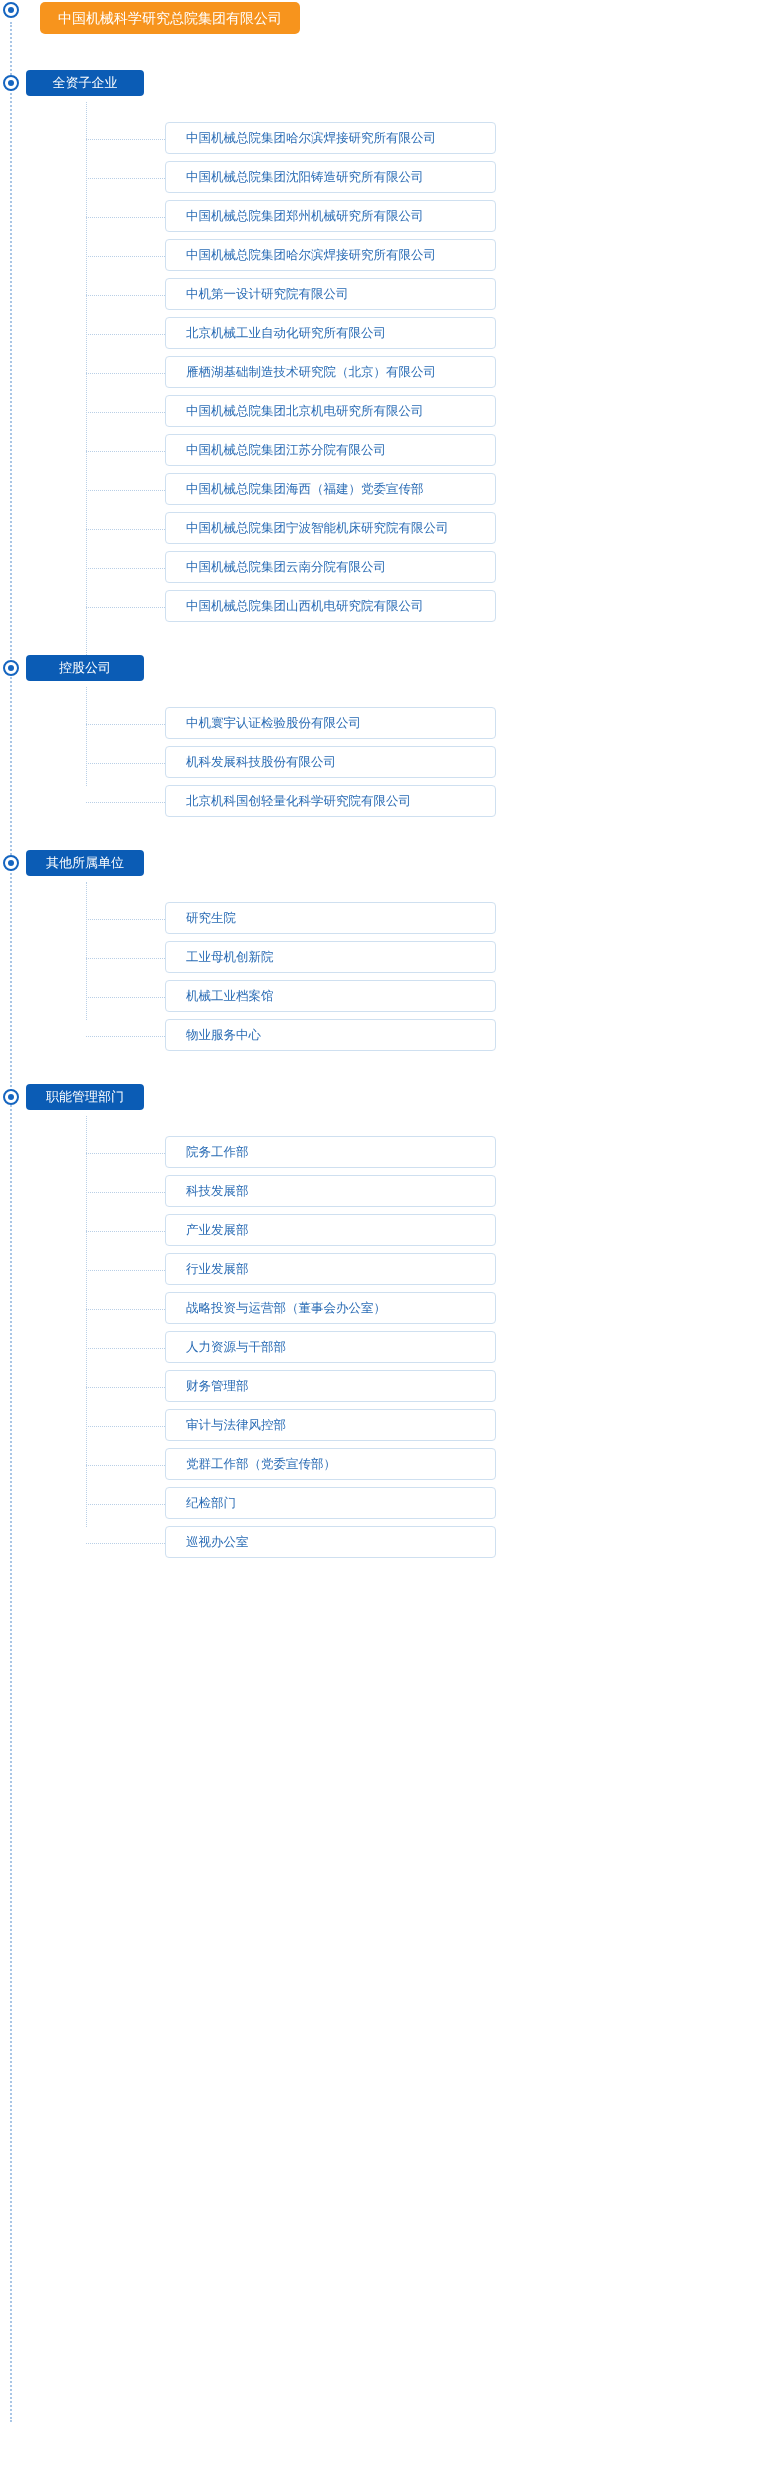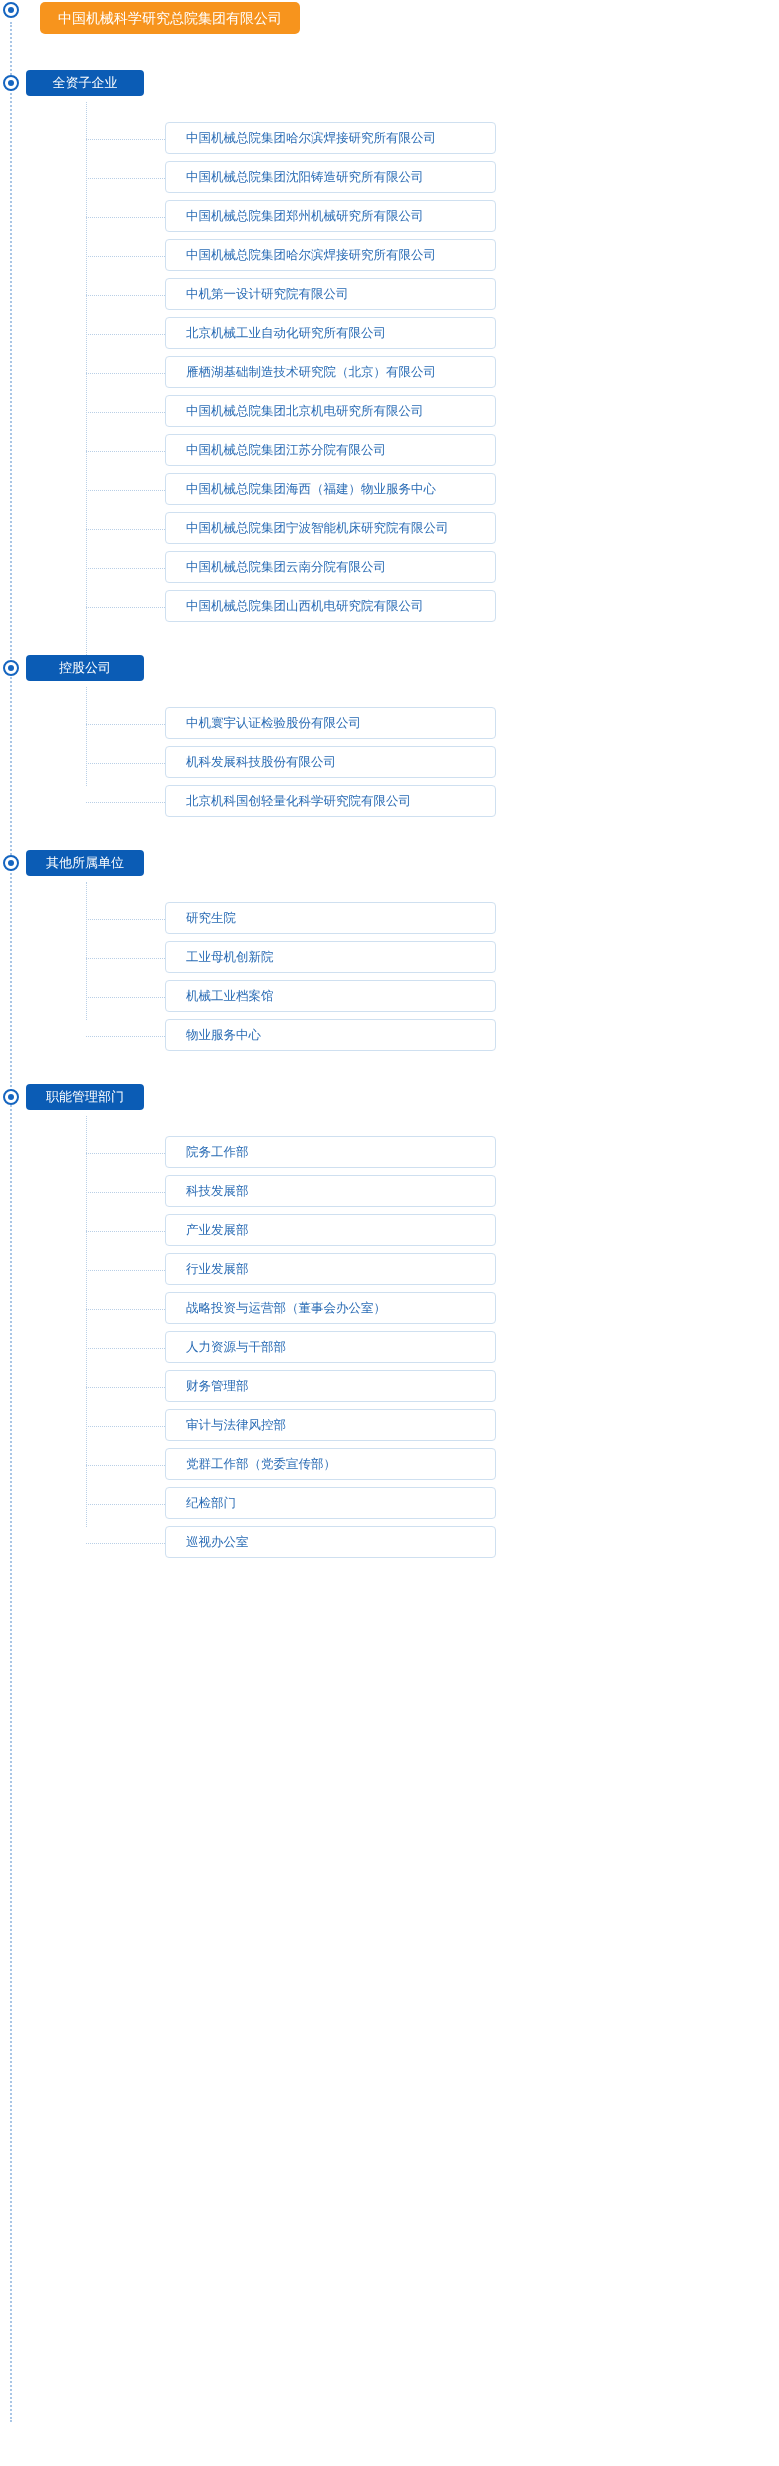--- a/index.html
+++ b/index.html
@@ -191,21 +191,21 @@
           <div class="item-row">
             <div class="item-connector"></div>
             <div class="item-card">中国机械总院集团北京机电研究所有限公司</div>
           </div>
           <div class="item-row">
             <div class="item-connector"></div>
             <div class="item-card">中国机械总院集团江苏分院有限公司</div>
           </div>
           <div class="item-row">
             <div class="item-connector"></div>
-            <div class="item-card">中国机械总院集团海西（福建）物业服务中心</div>
+            <div class="item-card">中国机械总院集团海西（福建）党委宣传部</div>
           </div>
           <div class="item-row">
             <div class="item-connector"></div>
             <div class="item-card">中国机械总院集团宁波智能机床研究院有限公司</div>
           </div>
           <div class="item-row">
             <div class="item-connector"></div>
             <div class="item-card">中国机械总院集团云南分院有限公司</div>
           </div>
           <div class="item-row">

